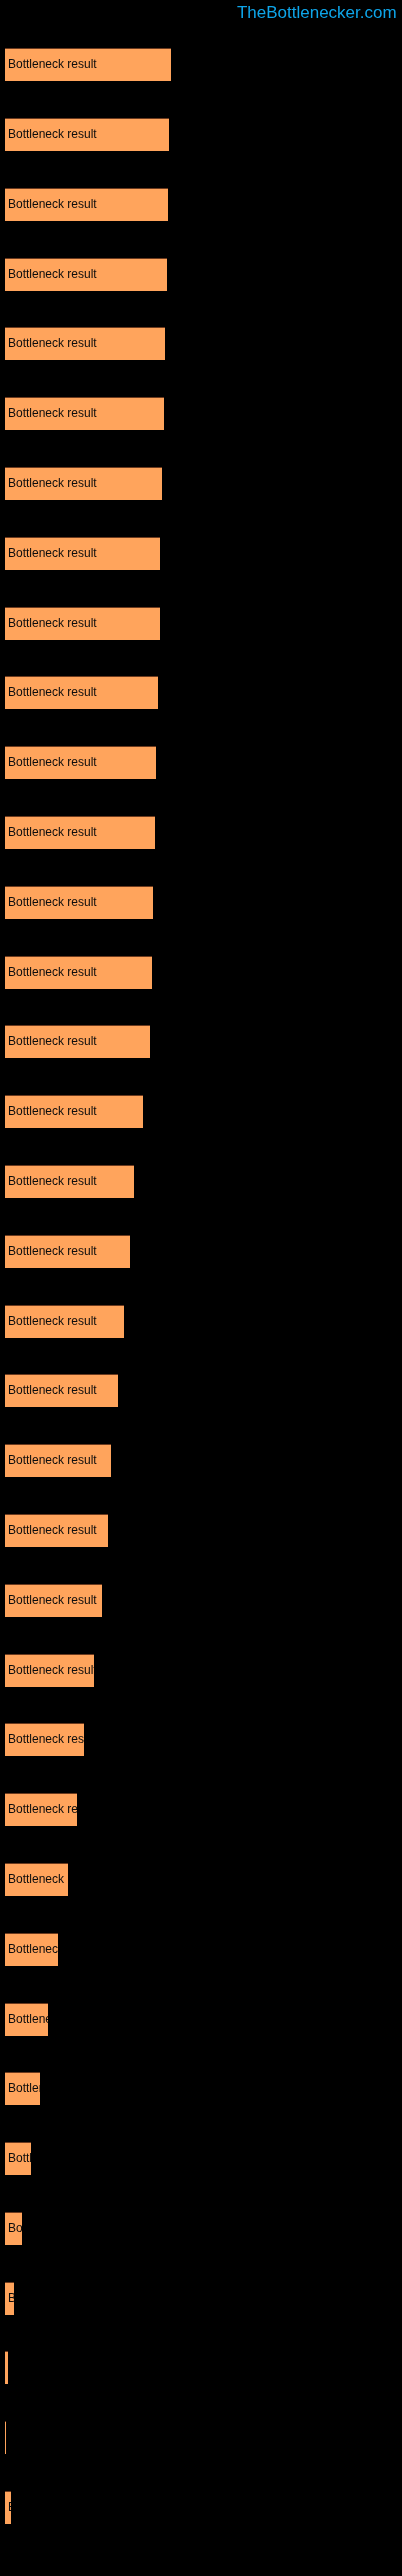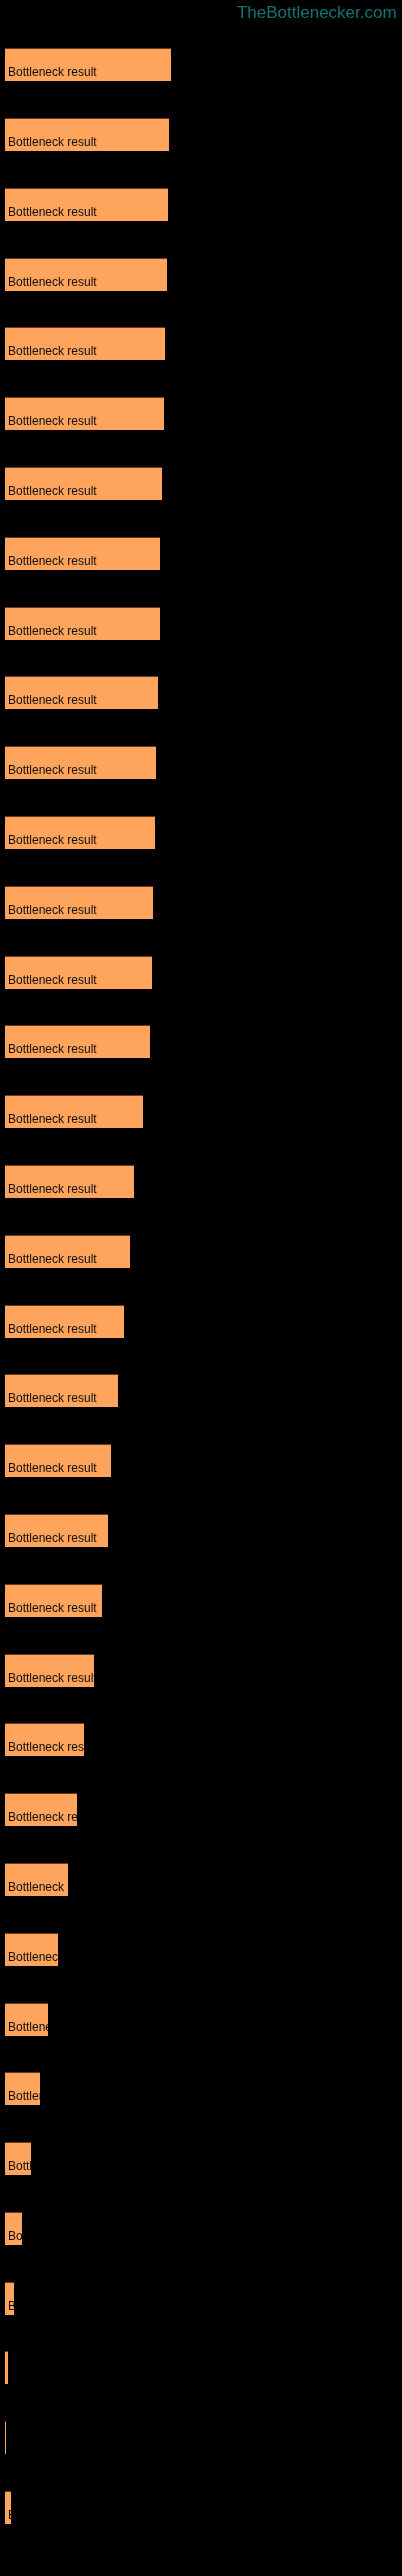--- a/index.html
+++ b/index.html
@@ -14,21 +14,21 @@
     position: relative;
     overflow: hidden;
     font-family: "Liberation Sans", sans-serif;
     -webkit-font-smoothing: antialiased;
   }
 
   #watermark {
     position: absolute;
     top: 1.6px;
     right: 6.4px;
-    color: #0f766e;
+    color: #0ea5e9;
     font-family: "Liberation Sans", sans-serif;
     font-size: 17px;
     line-height: 21px;
     letter-spacing: 0px;
     white-space: nowrap;
     user-select: none;
   }
 
   #chart {
     position: absolute;
@@ -52,21 +52,21 @@
     box-sizing: border-box;
     background: #FFA45C;
     border-top: 1.6px solid #6b3a1e;
     overflow: hidden;
     white-space: nowrap;
   }
 
   .bar-label {
     position: absolute;
     left: 3.2px;
-    top: 8px;
+    top: 0;
     height: 31px;
     line-height: 31px;
     font-family: "Liberation Sans", sans-serif;
     font-size: 12px;
     color: #0d0d0d;
     white-space: nowrap;
     pointer-events: none;
   }
 </style>
 </head>

